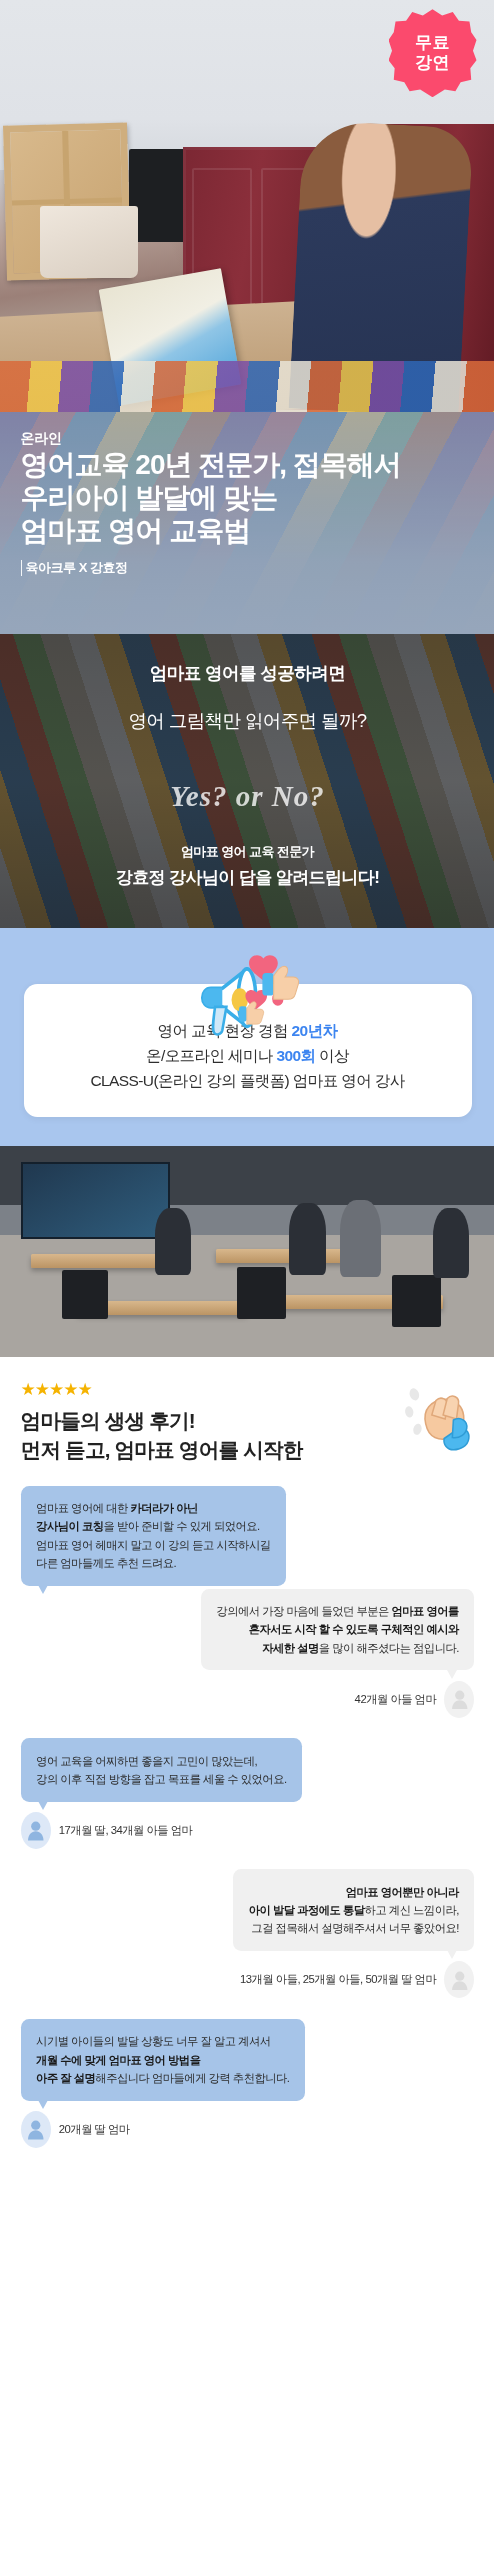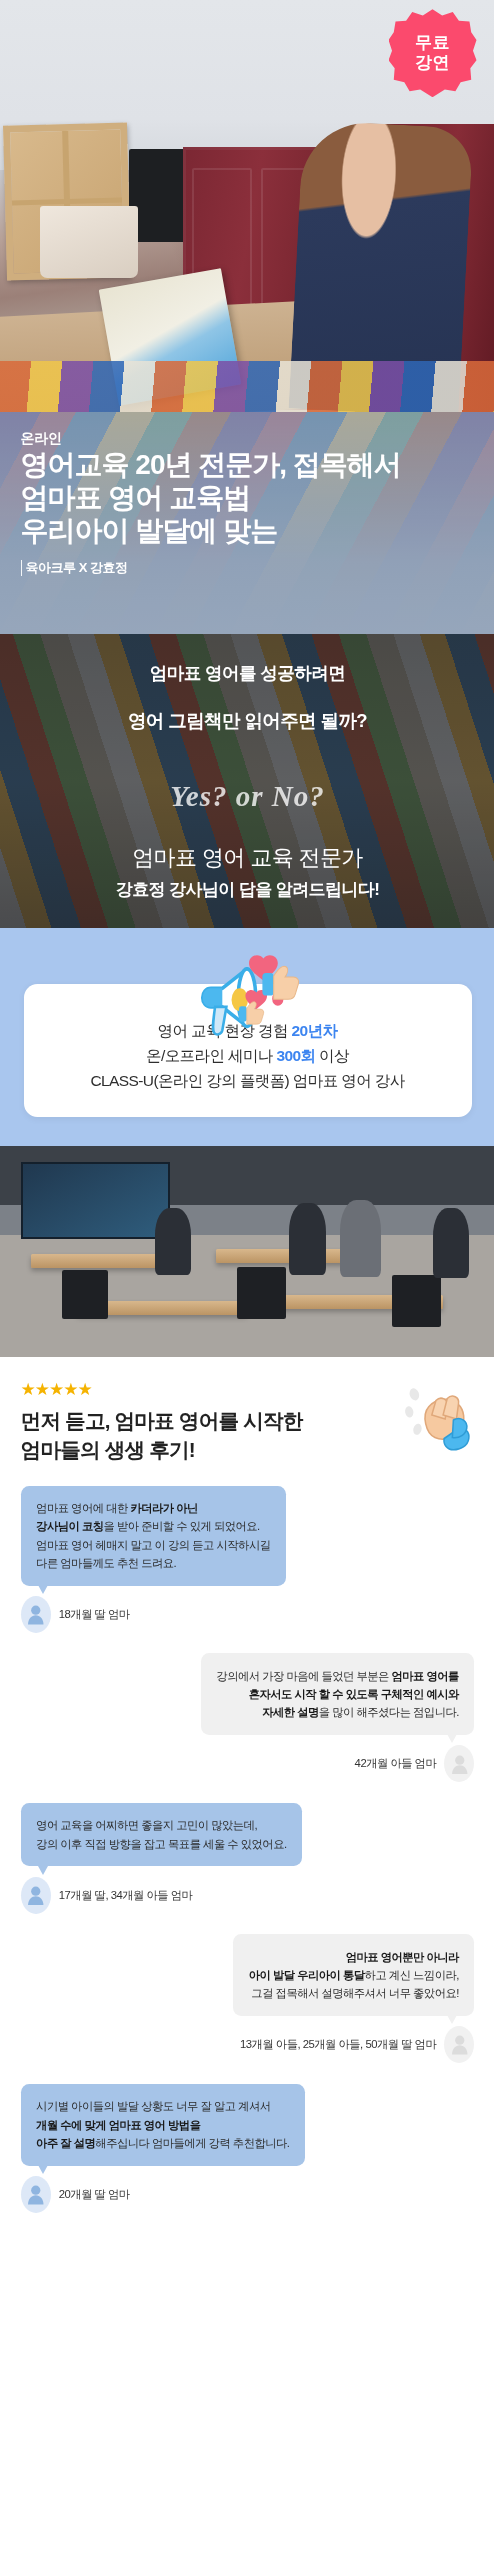--- a/index.html
+++ b/index.html
@@ -159,29 +159,29 @@
       repeating-linear-gradient(-20deg,
         rgba(255,255,255,.10) 0 15.5px, rgba(0,0,0,.08) 15.5px 33px);
     filter: saturate(.8) brightness(.85);
   }
   .qbanner-txt {
     position: relative; z-index: 2;
     text-align: center; color: #fff;
     padding-top: 27px;
   }
   .qb-l1 { font-size: 17.5px; font-weight: 600; letter-spacing: -0.5px; }
-  .qb-l2 { font-size: 18.5px; font-weight: 700; letter-spacing: -0.6px; margin-top: 23px; }
+  .qb-l2 { font-size: 18.5px; font-weight: 400; letter-spacing: -0.6px; margin-top: 23px; }
   .qb-yes {
     margin-top: 47px;
     font-family: "Liberation Serif", "DejaVu Serif", serif;
     font-style: italic; font-size: 29px; font-weight: 700;
     color: rgba(255,255,255,.78);
     letter-spacing: 1px;
   }
-  .qb-l3 { font-size: 22px; font-weight: 400; letter-spacing: -0.6px; margin-top: 30px; }
+  .qb-l3 { font-size: 13px; font-weight: 700; letter-spacing: -0.6px; margin-top: 30px; }
   .qb-l4 { font-size: 17px; font-weight: 800; letter-spacing: -0.6px; margin-top: 5.2px; }
 
   
   .creds {
     position: relative; width: 495px; background: #a9c6ee;
     padding: 56px 0 29px 0;
   }
   .megaphone {
     position: absolute; left: 50%; top: 11.3px; transform: translateX(-50%);
     width: 124px; height: 108px;
@@ -299,22 +299,22 @@
       <span>강연</span>
     </div>
   </section>
 
   <section class="title-block">
     <div class="title-bg"></div>
     <div class="title-inner">
       <div class="title-kicker">온라인</div>
       <h1 class="title-main">
         <span class="ln">영어교육 20년 전문가, 접목해서</span>
+        <span class="ln">우리아이 발달에 맞는</span>
         <span class="ln">엄마표 영어 교육법</span>
-        <span class="ln">우리아이 발달에 맞는</span>
       </h1>
       <div class="title-sub">육아크루 X 강효정</div>
     </div>
   </section>
 
   <section class="qbanner">
     <div class="qbanner-bg"></div>
     <div class="qbanner-txt">
       <div class="qb-l1">엄마표 영어를 성공하려면</div>
       <div class="qb-l2">영어 그림책만 읽어주면 될까?</div>
@@ -382,42 +382,33 @@
         <path d="M56 52 c14 -16 40 -20 56 -6 c14 12 16 34 6 50 c-10 16 -32 24 -50 16 c-18 -8 -26 -44 -12 -60 Z" fill="#f6c9a0" stroke="#e0a87a" stroke-width="3"></path>
         <path d="M70 40 c10 -10 24 -2 22 10 l-4 26 l-26 -8 Z" fill="#f8d3b0" stroke="#e0a87a" stroke-width="3"></path>
         <path d="M92 36 c10 -10 24 -2 22 10 l-4 30 l-26 -8 Z" fill="#f8d3b0" stroke="#e0a87a" stroke-width="3"></path>
         <path d="M112 96 c14 -6 24 6 22 18 c-2 14 -16 22 -30 22 c-12 0 -20 -10 -18 -22 Z" fill="#4cb8ef" stroke="#2f9cd6" stroke-width="3"></path>
         <path d="M104 78 c14 -8 28 2 26 16 c-2 12 -14 20 -28 18 Z" fill="#4cb8ef" stroke="#2f9cd6" stroke-width="3"></path>
       </svg>
     </div>
 
     <div class="stars">★★★★★</div>
     <h2 class="rev-title">
+      <span style="display:block">엄마들의 생생 후기!</span>
       <span style="display:block">먼저 듣고, 엄마표 영어를 시작한</span>
-      <span style="display:block">엄마들의 생생 후기!</span>
     </h2>
 
     <div class="chat">
 
       <div class="row left">
         <div class="bubble blue">
           <span>엄마표 영어에 대한 </span><b>카더라가 아닌</b><br>
           <b>강사님이 코칭</b><span>을 받아 준비할 수 있게 되었어요.</span><br>
           <span>엄마표 영어 헤매지 말고 이 강의 듣고 시작하시길</span><br>
           <span>다른 엄마들께도 추천 드려요.</span>
         </div>
-      </div>
-      <div class="who">
-        <div class="avatar blue">
-          <svg width="17.5" height="20.6" viewBox="0 0 34 40" aria-hidden="true">
-              <circle cx="17" cy="12" r="9" fill="#8fb5e0"></circle>
-              <path d="M2 40 c0 -11 7 -18 15 -18 c8 0 15 7 15 18 Z" fill="#8fb5e0"></path>
-            </svg>
-        </div>
-        <div class="who-name">18개월 딸 엄마</div>
       </div>
 
       <div class="row right">
         <div class="bubble gray">
           <span>강의에서 가장 마음에 들었던 부분은 </span><b>엄마표 영어를</b><br>
           <b>혼자서도 시작 할 수 있도록 구체적인 예시와</b><br>
           <b>자세한 설명</b><span>을 많이 해주셨다는 점입니다.</span>
         </div>
       </div>
       <div class="who right">
@@ -442,21 +433,21 @@
               <circle cx="17" cy="12" r="9" fill="#8fb5e0"></circle>
               <path d="M2 40 c0 -11 7 -18 15 -18 c8 0 15 7 15 18 Z" fill="#8fb5e0"></path>
             </svg>
         </div>
         <div class="who-name">17개월 딸, 34개월 아들 엄마</div>
       </div>
 
       <div class="row right">
         <div class="bubble gray">
           <b>엄마표 영어뿐만 아니라</b><br>
-          <b>아이 발달 우리아이 통달</b><span>하고 계신 느낌이라,</span><br>
+          <b>아이 발달 과정에도 통달</b><span>하고 계신 느낌이라,</span><br>
           <span>그걸 접목해서 설명해주셔서 너무 좋았어요!</span>
         </div>
       </div>
       <div class="who right">
         <div class="who-name">13개월 아들, 25개월 아들, 50개월 딸 엄마</div>
         <div class="avatar gray">
           <svg width="17.5" height="20.6" viewBox="0 0 34 40" aria-hidden="true">
               <circle cx="17" cy="12" r="9" fill="#dcdcdc"></circle>
               <path d="M2 40 c0 -11 7 -18 15 -18 c8 0 15 7 15 18 Z" fill="#dcdcdc"></path>
             </svg>

